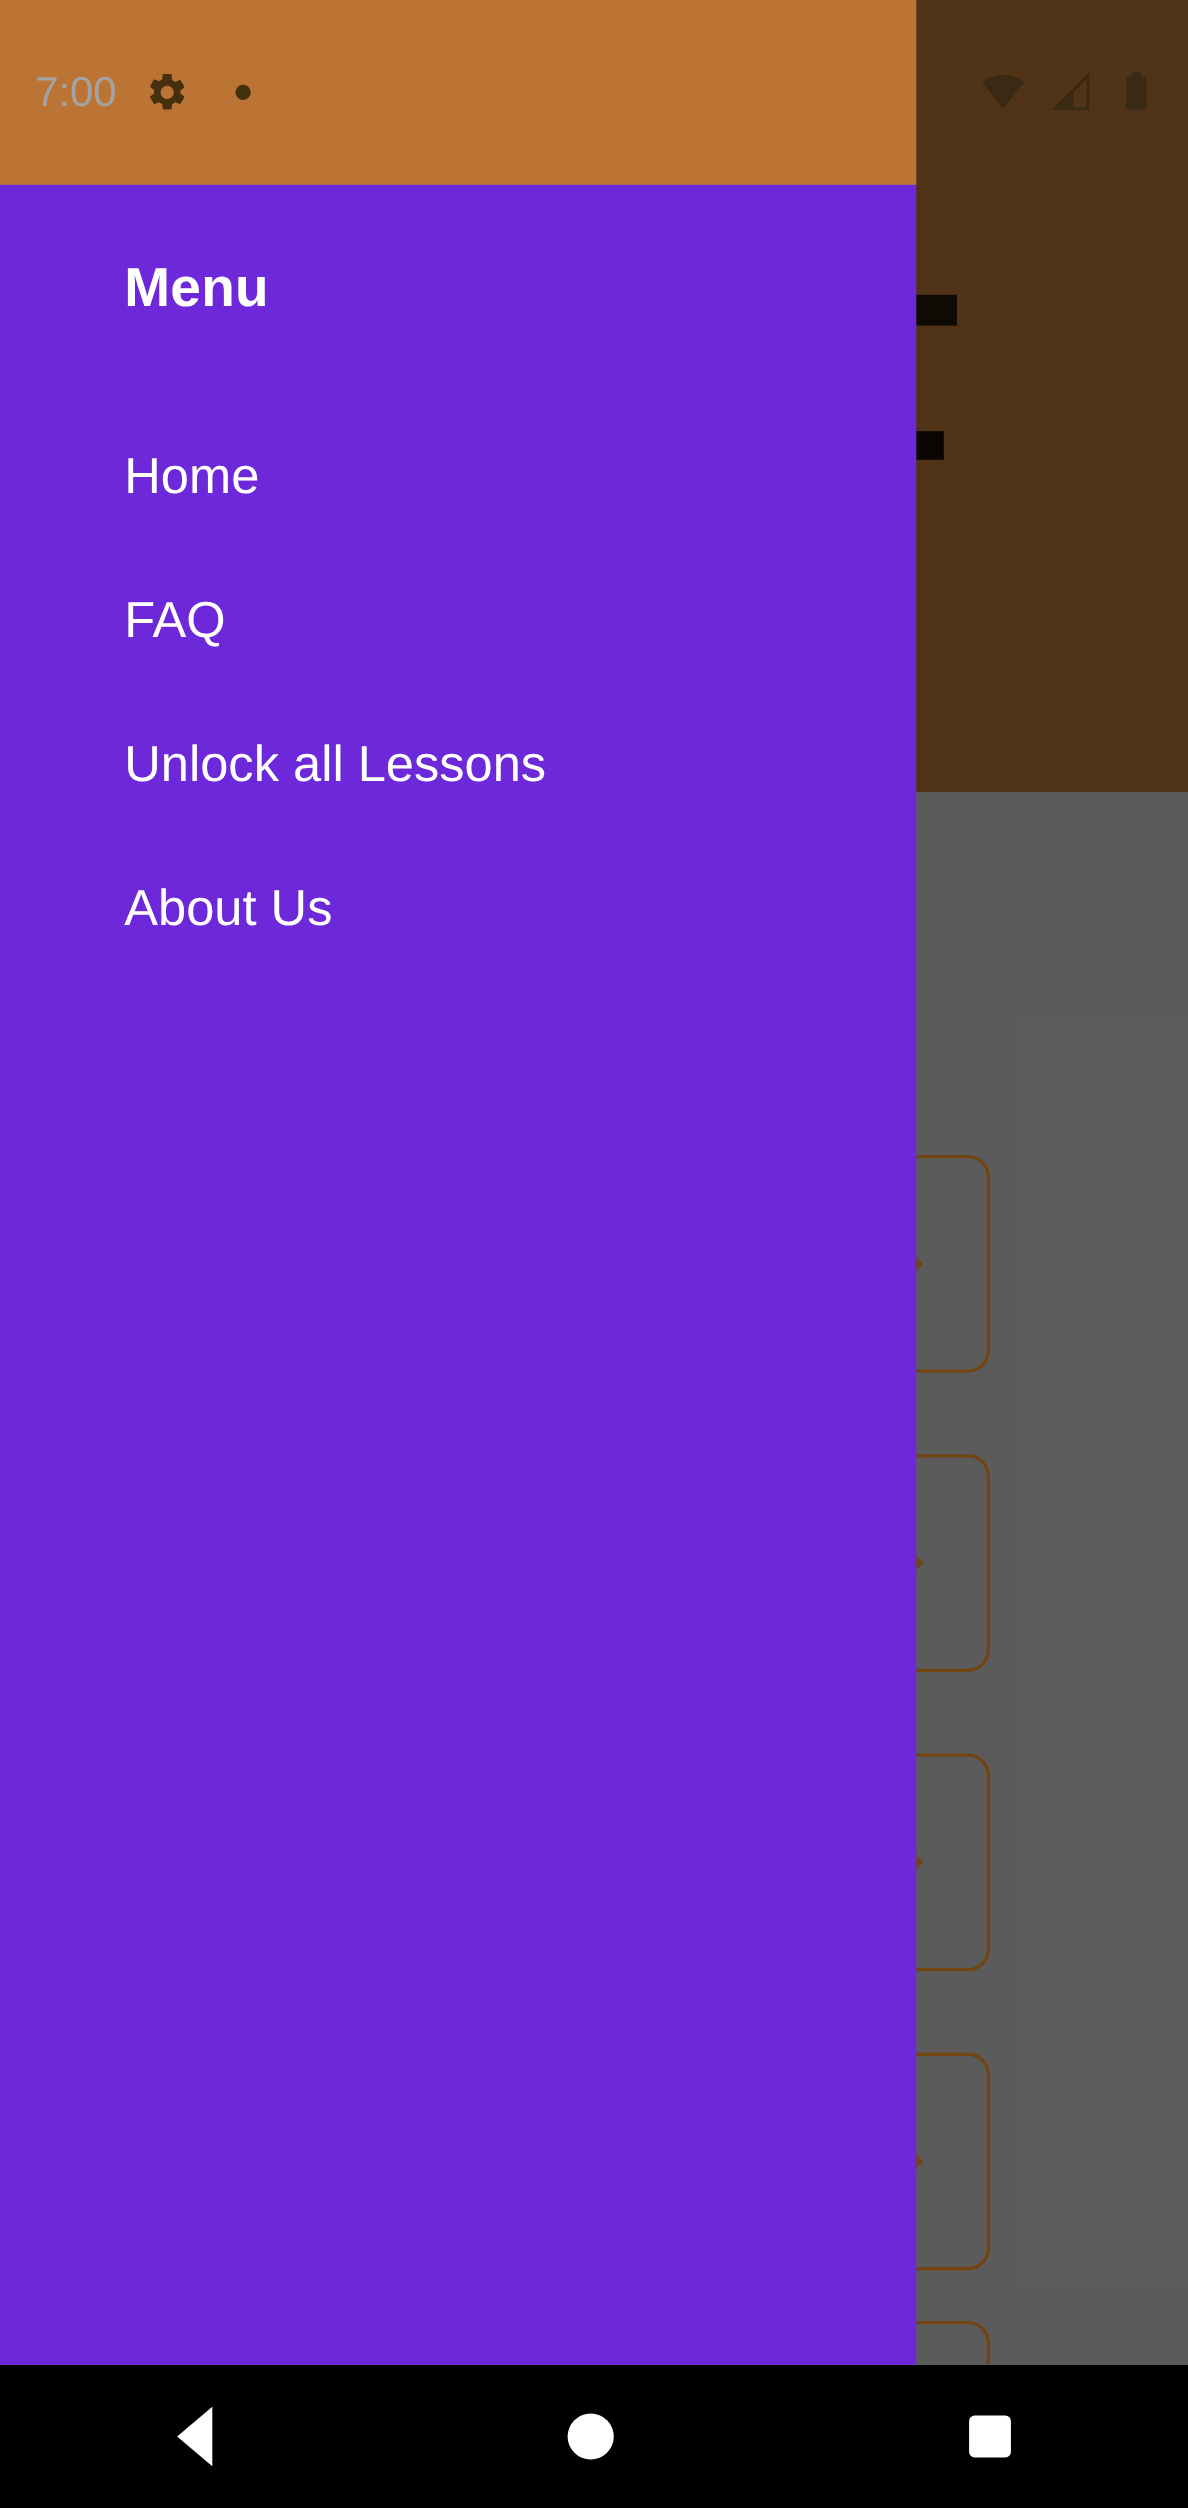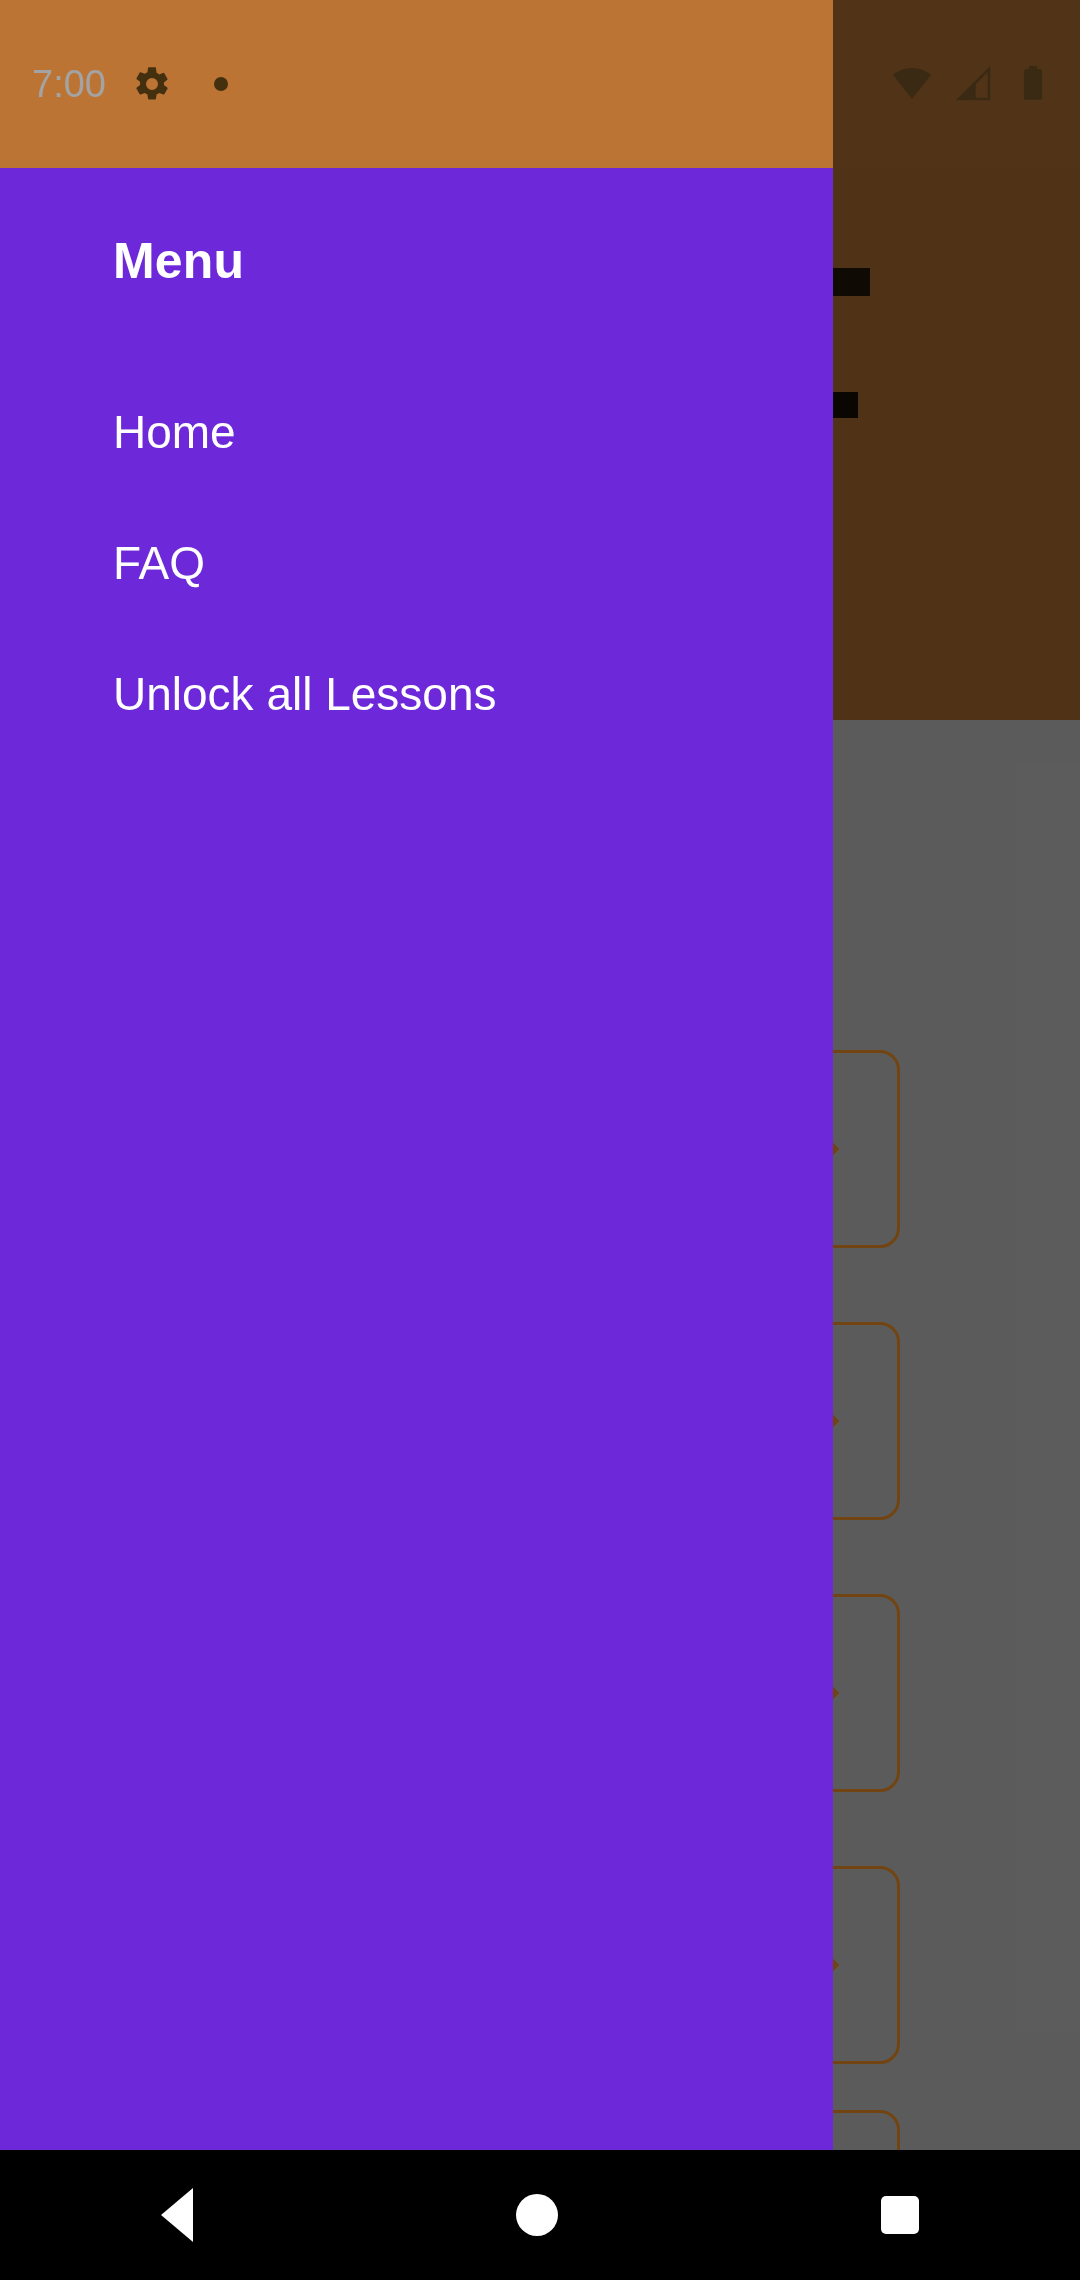--- a/index.html
+++ b/index.html
@@ -109,20 +109,23 @@
   <div id="drawer-menu">
     <div class="drawer-item">
       <span class="drawer-item-label">Home</span>
     </div>
     <div class="drawer-item">
       <span class="drawer-item-label">FAQ</span>
     </div>
     <div class="drawer-item">
       <span class="drawer-item-label">Unlock all Lessons</span>
     </div>
+    <div class="drawer-item">
+      <span class="drawer-item-label">About Us</span>
+    </div>
   </div>
 </div>
 
 <div id="status-bar">
   <div id="status-bg-right"></div>
   <div id="status-bg-left"></div>
 
   <div id="status-left-group">
     <span id="status-clock">7:00</span>
     <span id="gear-icon">

